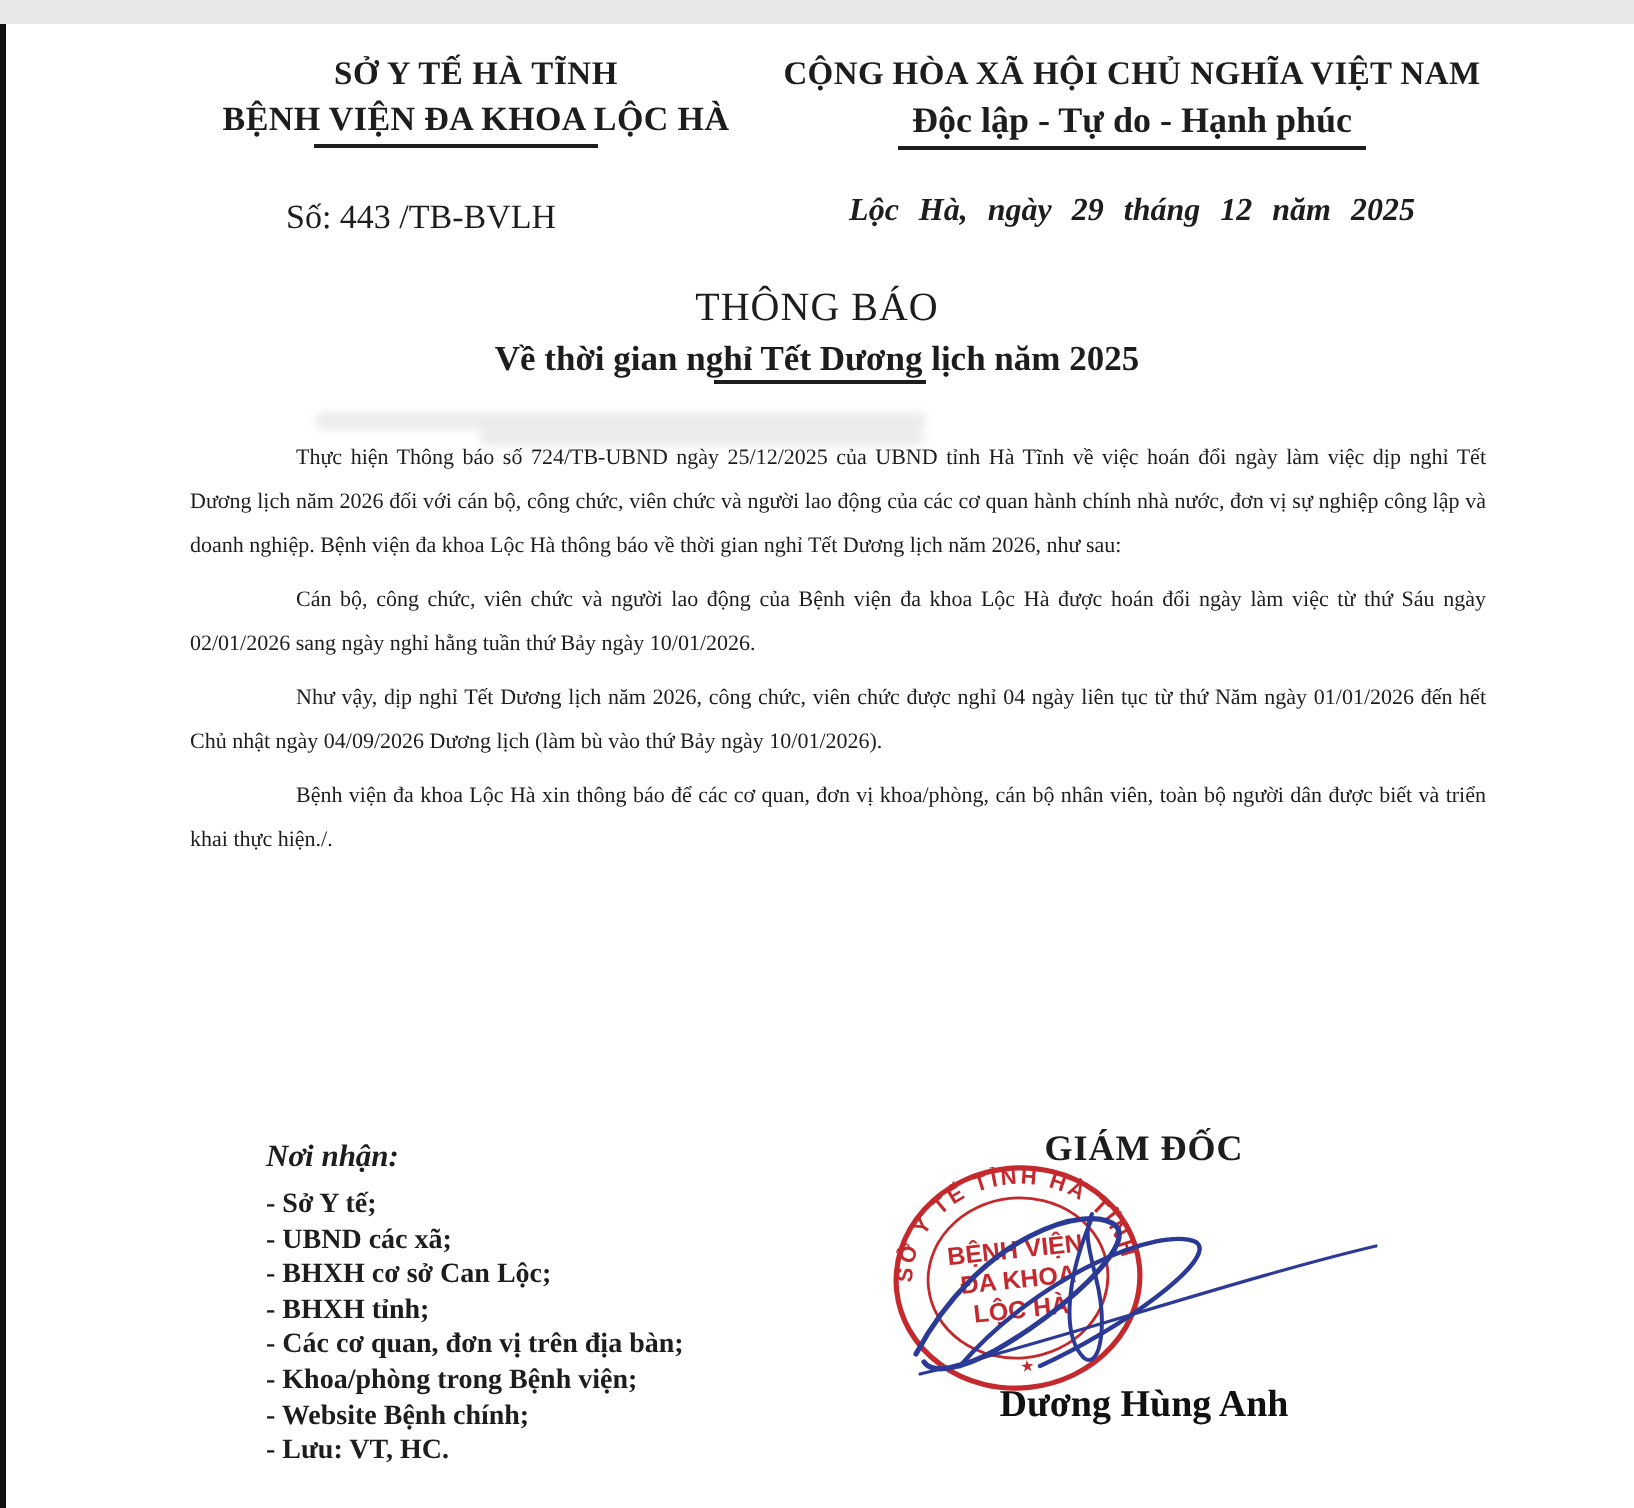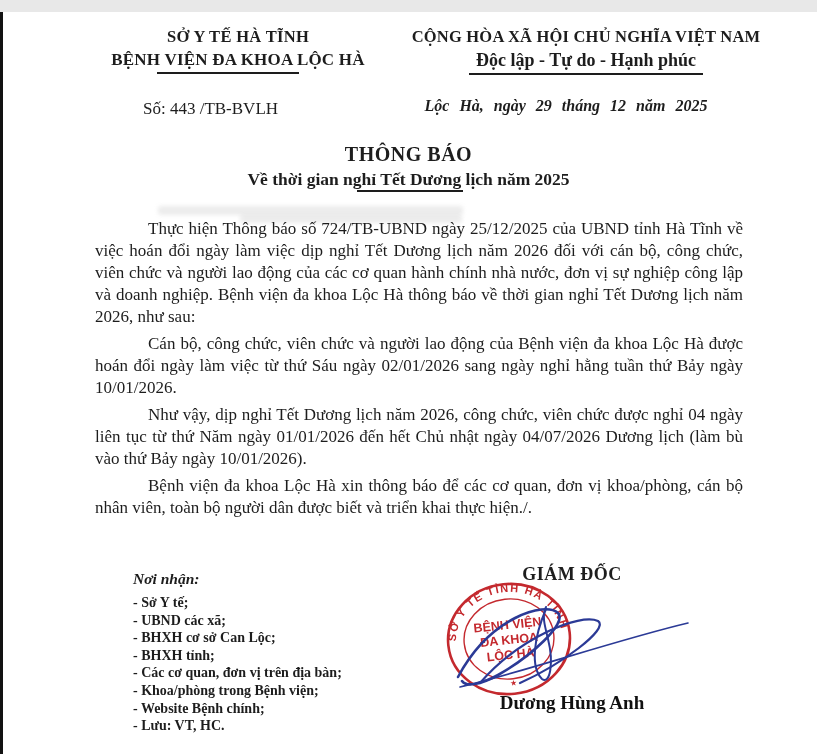--- a/index.html
+++ b/index.html
@@ -13,42 +13,42 @@
     margin:12px auto;
   }
   .abs{position:absolute;}
   .scan-edge{left:0;top:0;width:3px;height:754px;background:#121212;}
 
   
   .hdr-left{left:38px;top:15px;width:400px;text-align:center;}
   .hdr-left .l1{font-size:16.5px;font-weight:700;letter-spacing:.3px;}
   .hdr-left .l2{font-size:17px;font-weight:700;margin-top:3px;letter-spacing:.2px;}
   .hdr-left .rule{height:2px;background:#1d1d1d;width:142px;margin:2px 0 0 119px;}
-  .hdr-right{left:406px;top:15px;width:360px;text-align:center;}
+  .hdr-right{left:386px;top:15px;width:360px;text-align:center;}
   .hdr-right .l1{font-size:16.5px;font-weight:700;letter-spacing:.2px;}
   .hdr-right .l2{font-size:18px;font-weight:700;margin-top:3px;}
   .hdr-right .rule{height:2px;background:#1d1d1d;width:234px;margin:2px auto 0;}
 
   .doc-number{left:143px;top:87px;font-size:17px;}
   .date-line{left:386px;top:85px;width:360px;text-align:center;
              font-style:italic;font-weight:700;font-size:16px;word-spacing:6px;}
 
   
   .doc-title{left:0;top:131px;width:100%;text-align:center;}
-  .doc-title .t1{font-size:20px;font-weight:700;letter-spacing:.5px;}
+  .doc-title .t1{font-size:20px;font-weight:400;letter-spacing:.5px;}
   .doc-title .t2{font-size:17.5px;font-weight:700;margin-top:3px;}
   .title-rule{left:357px;top:178px;width:106px;height:2px;background:#1d1d1d;}
 
   
   .ghost{background:rgba(110,110,110,.13);filter:blur(2px);border-radius:3px;}
   .ghost1{left:158px;top:194px;width:305px;height:9px;}
   .ghost2{left:240px;top:203px;width:222px;height:8px;}
 
   
-  .body-text{left:95px;top:206px;width:648px;font-size:17px;line-height:22px;text-align:justify;}
+  .body-text{left:95px;top:206px;width:648px;font-size:11px;line-height:22px;text-align:justify;}
   .body-text p{margin:0 0 5px 0;text-indent:53px;}
 
   
   .recipients{left:133px;top:558px;}
   .rec-label{font-size:15.5px;font-weight:700;font-style:italic;margin-bottom:6px;}
   .rec-item{font-size:14px;font-weight:700;line-height:17.6px;white-space:nowrap;}
 
   .sig-title{left:466px;top:552px;width:212px;text-align:center;
              font-size:18px;font-weight:700;letter-spacing:.5px;z-index:4;}
   .stamp-wrap{left:443px;top:570px;width:132px;height:118px;z-index:2;}
@@ -83,21 +83,21 @@
     <div class="t2">Về thời gian nghỉ Tết Dương lịch năm 2025</div>
   </div>
   <div class="abs title-rule"></div>
 
   <div class="abs ghost ghost1"></div>
   <div class="abs ghost ghost2"></div>
 
   <div class="abs body-text">
     <p>Thực hiện Thông báo số 724/TB-UBND ngày 25/12/2025 của UBND tỉnh Hà Tĩnh về việc hoán đổi ngày làm việc dịp nghỉ Tết Dương lịch năm 2026 đối với cán bộ, công chức, viên chức và người lao động của các cơ quan hành chính nhà nước, đơn vị sự nghiệp công lập và doanh nghiệp. Bệnh viện đa khoa Lộc Hà thông báo về thời gian nghỉ Tết Dương lịch năm 2026, như sau:</p>
     <p>Cán bộ, công chức, viên chức và người lao động của Bệnh viện đa khoa Lộc Hà được hoán đổi ngày làm việc từ thứ Sáu ngày 02/01/2026 sang ngày nghỉ hằng tuần thứ Bảy ngày 10/01/2026.</p>
-    <p>Như vậy, dịp nghỉ Tết Dương lịch năm 2026, công chức, viên chức được nghỉ 04 ngày liên tục từ thứ Năm ngày 01/01/2026 đến hết Chủ nhật ngày 04/07/2026 Dương lịch (làm bù vào thứ Bảy ngày 10/01/2026).</p>
+    <p>Như vậy, dịp nghỉ Tết Dương lịch năm 2026, công chức, viên chức được nghỉ 04 ngày liên tục từ thứ Năm ngày 01/01/2026 đến hết Chủ nhật ngày 04/09/2026 Dương lịch (làm bù vào thứ Bảy ngày 10/01/2026).</p>
     <p>Bệnh viện đa khoa Lộc Hà xin thông báo để các cơ quan, đơn vị khoa/phòng, cán bộ nhân viên, toàn bộ người dân được biết và triển khai thực hiện./.</p>
   </div>
 
   <div class="abs recipients">
     <div class="rec-label">Nơi nhận:</div>
     <div class="rec-item">- Sở Y tế;</div>
     <div class="rec-item">- UBND các xã;</div>
     <div class="rec-item">- BHXH cơ sở Can Lộc;</div>
     <div class="rec-item">- BHXH tỉnh;</div>
     <div class="rec-item">- Các cơ quan, đơn vị trên địa bàn;</div>

